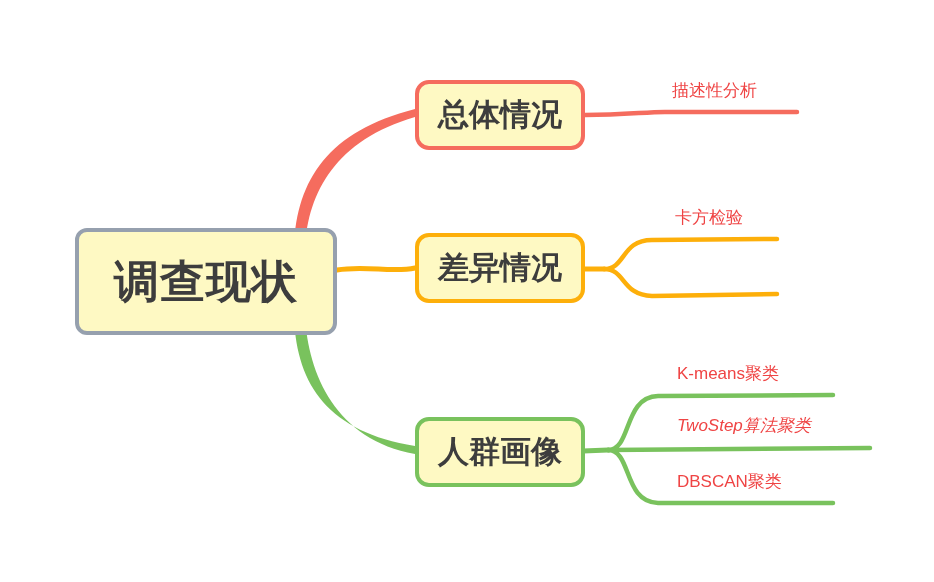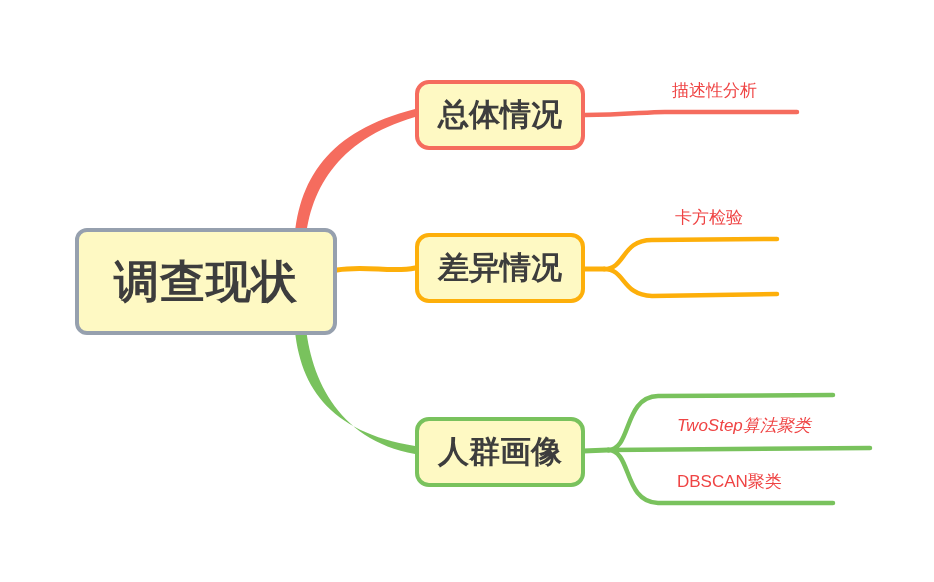--- a/index.html
+++ b/index.html
@@ -94,16 +94,17 @@
   </div>
   <div class="node node-branch node-branch-diff">
     <span>差异情况</span>
   </div>
   <div class="node node-branch node-branch-persona">
     <span>人群画像</span>
   </div>
 
   <div class="leaf-label leaf-desc">描述性分析</div>
   <div class="leaf-label leaf-chisq">卡方检验</div>
+  <div class="leaf-label leaf-kmeans">K-means聚类</div>
   <div class="leaf-label leaf-twostep">TwoStep算法聚类</div>
   <div class="leaf-label leaf-dbscan">DBSCAN聚类</div>
 
 </div>
 
 </body></html>

